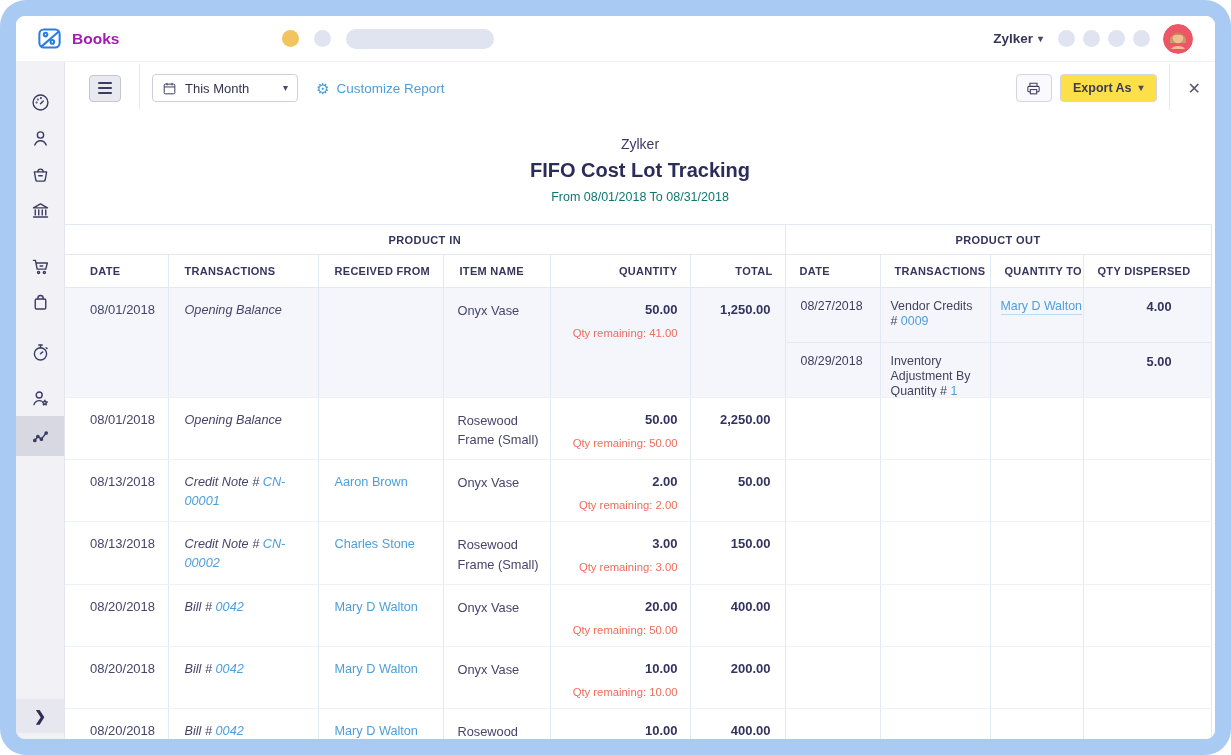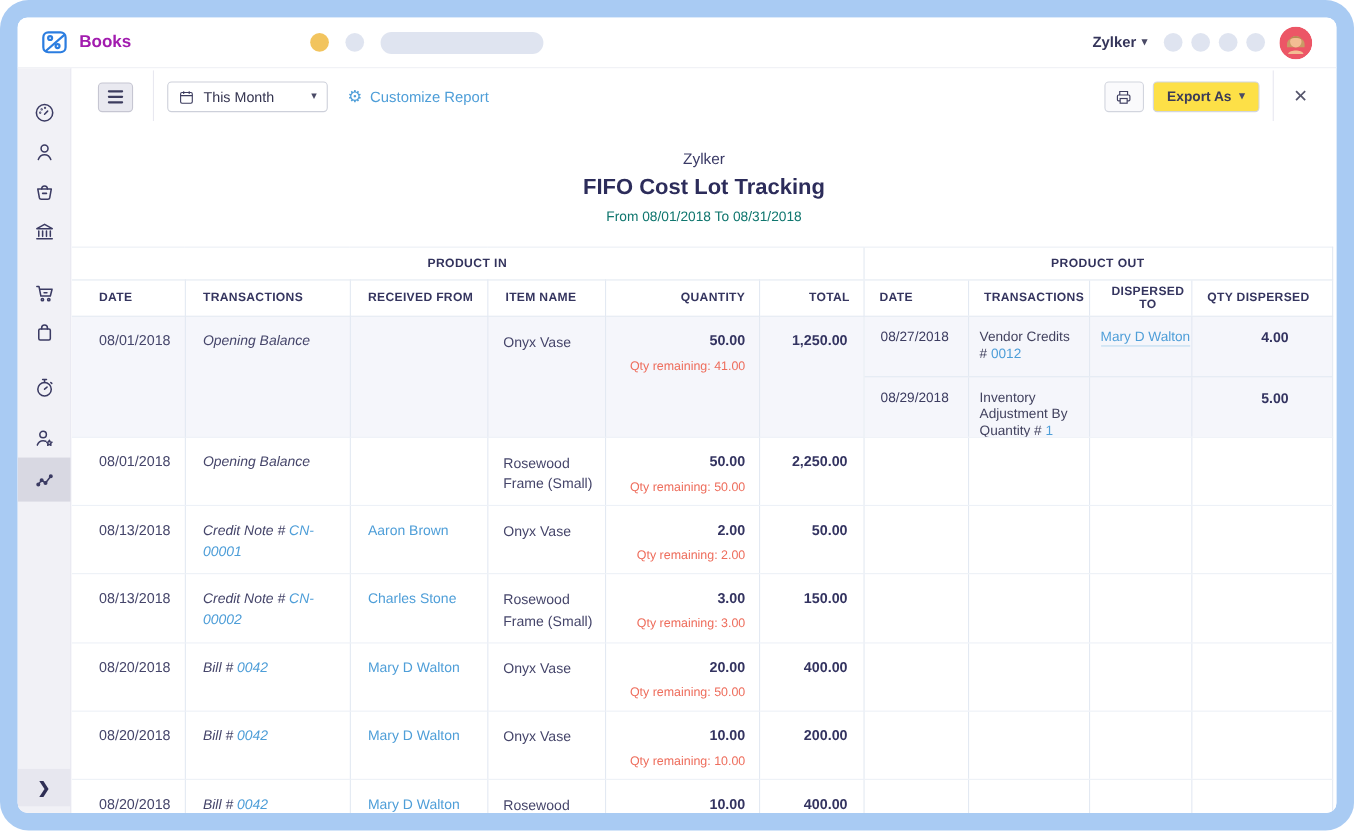--- a/index.html
+++ b/index.html
@@ -38,21 +38,21 @@
   .s-item.g2{margin-top:14px;}
   .s-item.g3{margin-top:10px;}
   .s-item.active{background:#d8d8e2;height:40px;}
   .s-item svg{stroke:#3b3b63;fill:none;stroke-width:1.6;stroke-linecap:round;stroke-linejoin:round;}
   .expand{margin-top:auto;margin-bottom:6px;height:34px;background:#e7e7ef;display:flex;
     align-items:center;justify-content:center;font-size:14px;font-weight:bold;color:#2f2f55;cursor:pointer;}
 
   .content{flex:1;display:flex;flex-direction:column;background:#fff;overflow:hidden;}
 
   
-  .toolbar{flex:none;display:flex;align-items:center;padding:12px 20px 8px 24px;text-align:center;}
+  .toolbar{flex:none;display:flex;align-items:center;padding:12px 8px 8px 24px;text-align:center;}
   .hamburger{width:32px;height:27px;background:#e9e9f0;border:1px solid #c6c6d2;border-radius:4px;
     display:flex;flex-direction:column;align-items:center;justify-content:center;gap:3px;cursor:pointer;}
   .hamburger span{width:14px;height:2px;background:#3c3c5e;border-radius:1px;}
   .tb-div{width:1px;height:46px;background:#e8e8f0;margin:-10px 12px -8px 18px;}
   .select{height:28px;width:146px;border:1px solid #cdd0da;border-radius:4px;background:#fff;
     display:flex;align-items:center;padding:0 9px;gap:8px;font-size:13px;color:#33334f;cursor:pointer;}
   .select .caret{margin-left:auto;}
   .select svg{stroke:#3c3c5e;fill:none;stroke-width:1.6;flex:none;}
   .customize{display:flex;align-items:center;gap:7px;color:var(--link);font-size:13.5px;
     margin-left:18px;cursor:pointer;}
@@ -296,39 +296,39 @@
                   <th class="ch first">DATE</th>
                   <th class="ch">TRANSACTIONS</th>
                   <th class="ch">RECEIVED FROM</th>
                   <th class="ch">ITEM NAME</th>
                   <th class="ch num">QUANTITY</th>
                   <th class="ch num">TOTAL</th>
                   <th class="out-head">
                     <div class="oh-grid">
                       <div class="oh">DATE</div>
                       <div class="oh">TRANSACTIONS</div>
-                      <div class="oh">DISPERSED TO</div>
+                      <div class="oh">QUANTITY TO</div>
                       <div class="oh">QTY DISPERSED</div>
                     </div>
                   </th>
                 </tr>
               </thead>
               <tbody>
                 <tr class="h2 hl">
     <td class="c-date">08/01/2018</td>
     <td class="c-txn">Opening Balance</td>
     <td class="c-from"></td>
     <td class="c-item">Onyx Vase</td>
     <td class="c-qty"><span class="amt">50.00</span><span class="rem">Qty remaining: 41.00</span></td>
     <td class="c-total">1,250.00</td>
     <td class="c-out">
                     <div class="body-grid">
                       <div class="oentry">
    <div class="oe oe-date">08/27/2018</div>
-   <div class="oe oe-txn">Vendor Credits # <a>0012</a></div>
+   <div class="oe oe-txn">Vendor Credits # <a>0009</a></div>
    <div class="oe oe-to"><a class="dashed">Mary D Walton</a></div>
    <div class="oe oe-qty">4.00</div>
                       </div>
                       <div class="oentry">
    <div class="oe oe-date">08/29/2018</div>
    <div class="oe oe-txn">Inventory Adjustment By Quantity # <a>1</a></div>
    <div class="oe oe-to"></div>
    <div class="oe oe-qty">5.00</div>
                       </div>
                     </div>

